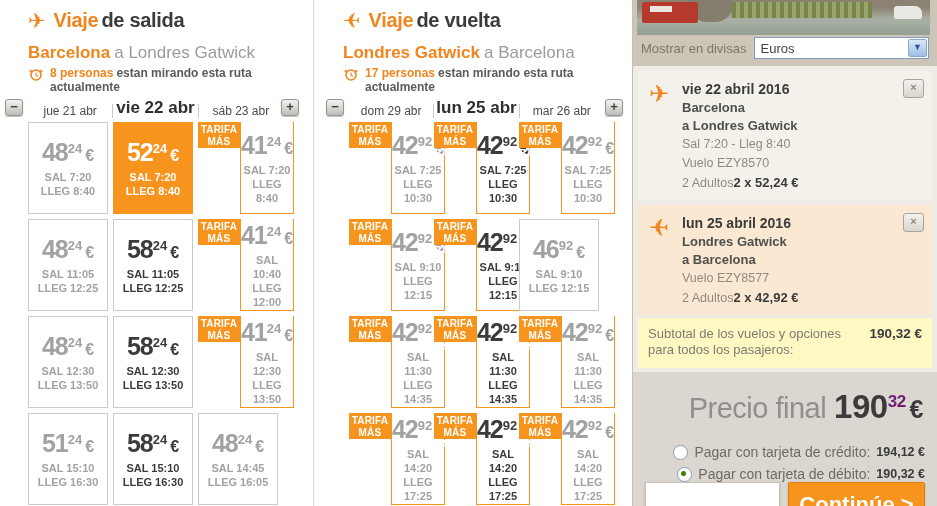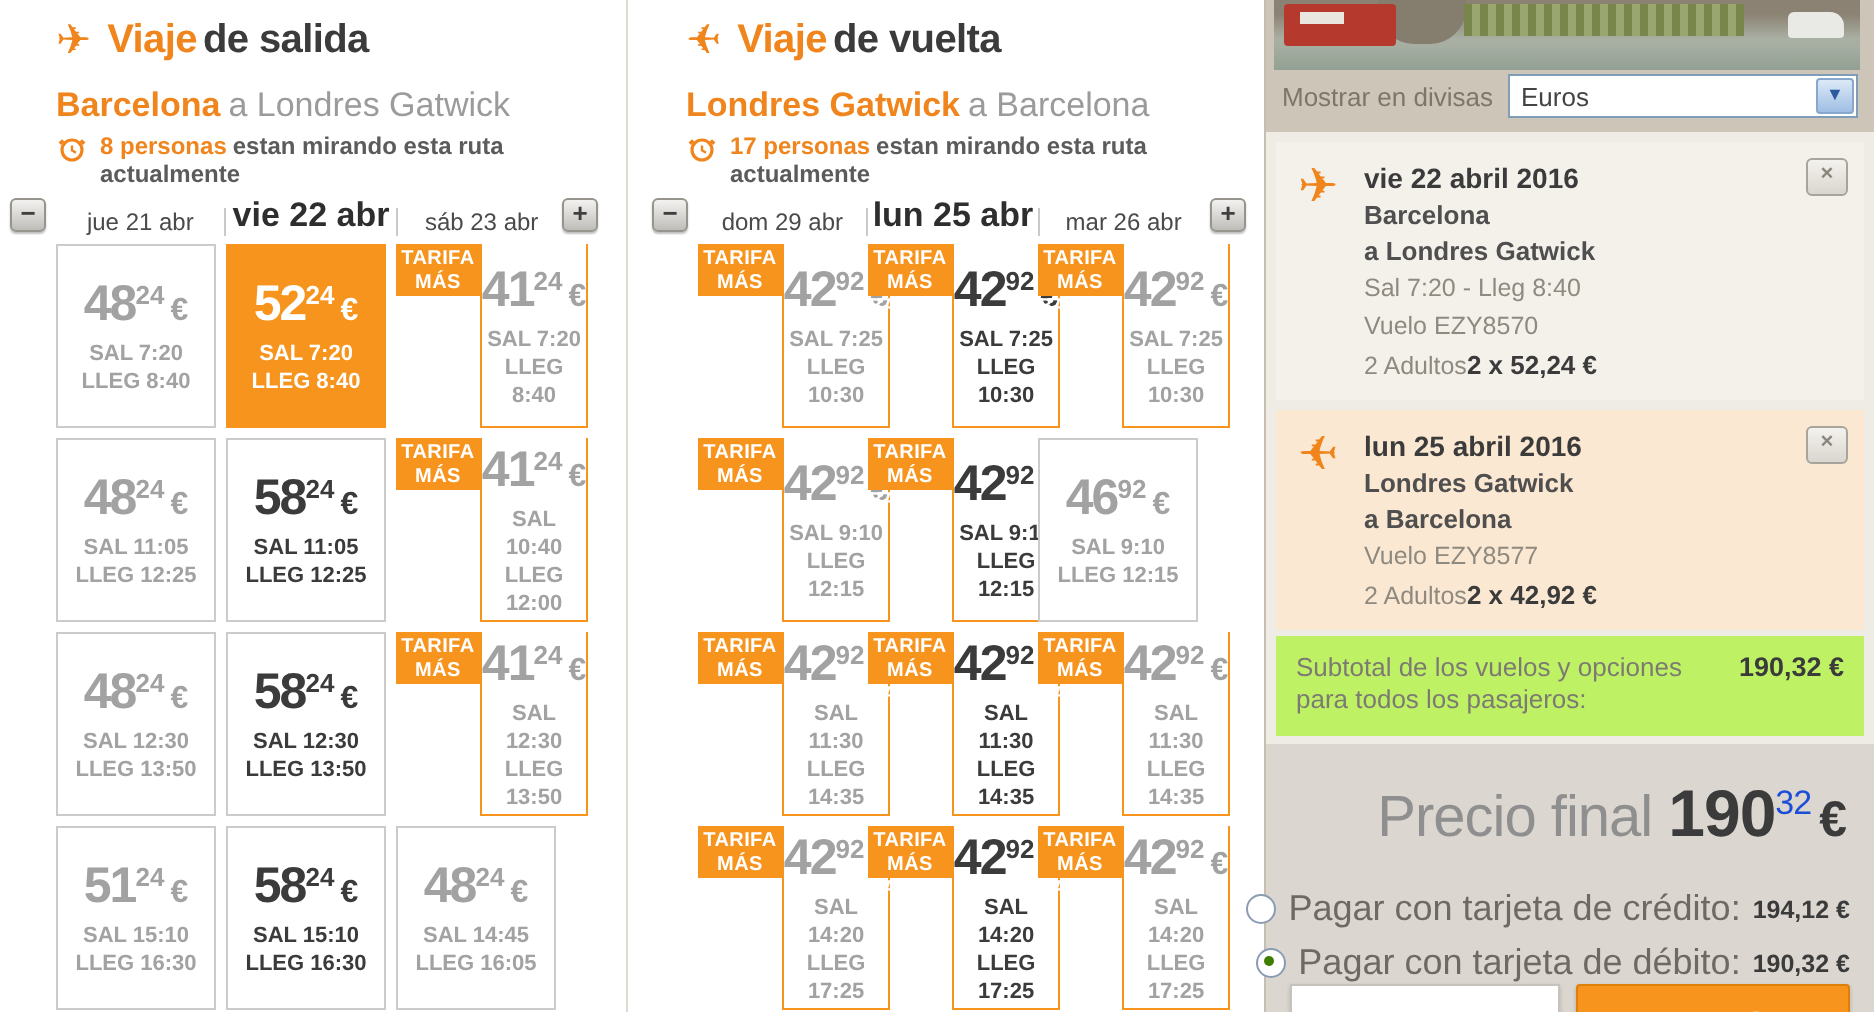--- a/index.html
+++ b/index.html
@@ -83,35 +83,35 @@
   .card.peach .cplane{transform:scaleX(-1)}
   .cdate{font-size:14px;font-weight:bold;color:#3b3b3b;line-height:19px}
   .cplace{font-size:13px;font-weight:bold;color:#4f4f4f;line-height:18px}
   .cmeta{font-size:12.5px;color:#8f8a80;line-height:19px}
   .cpaxrow{display:flex;align-items:baseline;margin-top:1px}
   .cprice{font-size:13px;font-weight:bold;color:#3b3b3b;white-space:nowrap}
   .cclose{position:absolute;right:8px;top:8px;width:19px;height:17px;border:1px solid #a9a49b;border-radius:3px;
           background:linear-gradient(#f4f2ee,#d9d6cf);color:#8b867d;font-size:11px;font-weight:bold;
           text-align:center;line-height:15px;cursor:pointer}
 
-  .subtotal{margin:3px 5px 0;background:#bef264;padding:8px 10px 10px;display:flex;gap:6px}
+  .subtotal{margin:3px 5px 0;background:#fef9c3;padding:8px 10px 10px;display:flex;gap:6px}
   .sublabel{flex:1;font-size:13px;color:#7d7a73;line-height:16px}
   .subval{font-size:13.5px;font-weight:bold;color:#3b3b3b;white-space:nowrap}
   .shadowbar{margin:4px 5px 0;height:6px;background:#b5b1a9}
 
   .final{flex:1;background:#dbd7d0;padding:16px 12px 10px;display:flex;flex-direction:column;box-sizing:border-box}
   .precio{text-align:right;padding-right:2px;color:#8f8f8f;font-size:29px;letter-spacing:-.5px;white-space:nowrap}
   .precio .big{color:#3b3b3b;font-size:33px;font-weight:bold;margin-left:8px}
-  .precio .sup{color:#1d4ed8;font-size:17px;font-weight:normal;position:relative;top:-11px}
+  .precio .sup{color:#701a75;font-size:17px;font-weight:bold;position:relative;top:-11px}
   .precio .cur{color:#3b3b3b;font-size:25px;font-weight:bold;margin-left:4px}
   .payrows{margin-top:12px}
   .payrow{display:flex;align-items:center;justify-content:flex-end;gap:6px;margin-top:6px;cursor:pointer}
   .radio{width:13px;height:13px;border-radius:50%;background:#fff;border:1px solid #8a9cb2;position:relative;flex:0 0 13px}
   .radio.checked::after{content:"";position:absolute;left:3px;top:3px;width:5px;height:5px;border-radius:50%;background:#3e7d00}
-  .paylabel{font-size:18px;color:#6e6a63;white-space:nowrap}
+  .paylabel{font-size:14px;color:#6e6a63;white-space:nowrap}
   .payval{font-size:12.5px;font-weight:bold;color:#3b3b3b;white-space:nowrap}
   .btnrow{margin-top:auto;display:flex;gap:8px;align-items:stretch}
   .addbtn{width:133px;min-height:42px;background:#fff;border:1px solid #c6c3bc;display:flex;align-items:center;
           justify-content:center;gap:9px;cursor:pointer;box-shadow:0 1px 2px rgba(0,0,0,.18)}
   .contbtn{flex:1;min-height:44px;background:#f7941d;border:1px solid #dd7f08;border-radius:2px;color:#fff;
            font-size:22px;font-weight:bold;display:flex;align-items:center;justify-content:center;cursor:pointer;
            box-shadow:0 1px 2px rgba(0,0,0,.2);white-space:nowrap}
 </style>
 </head>
 <body>

